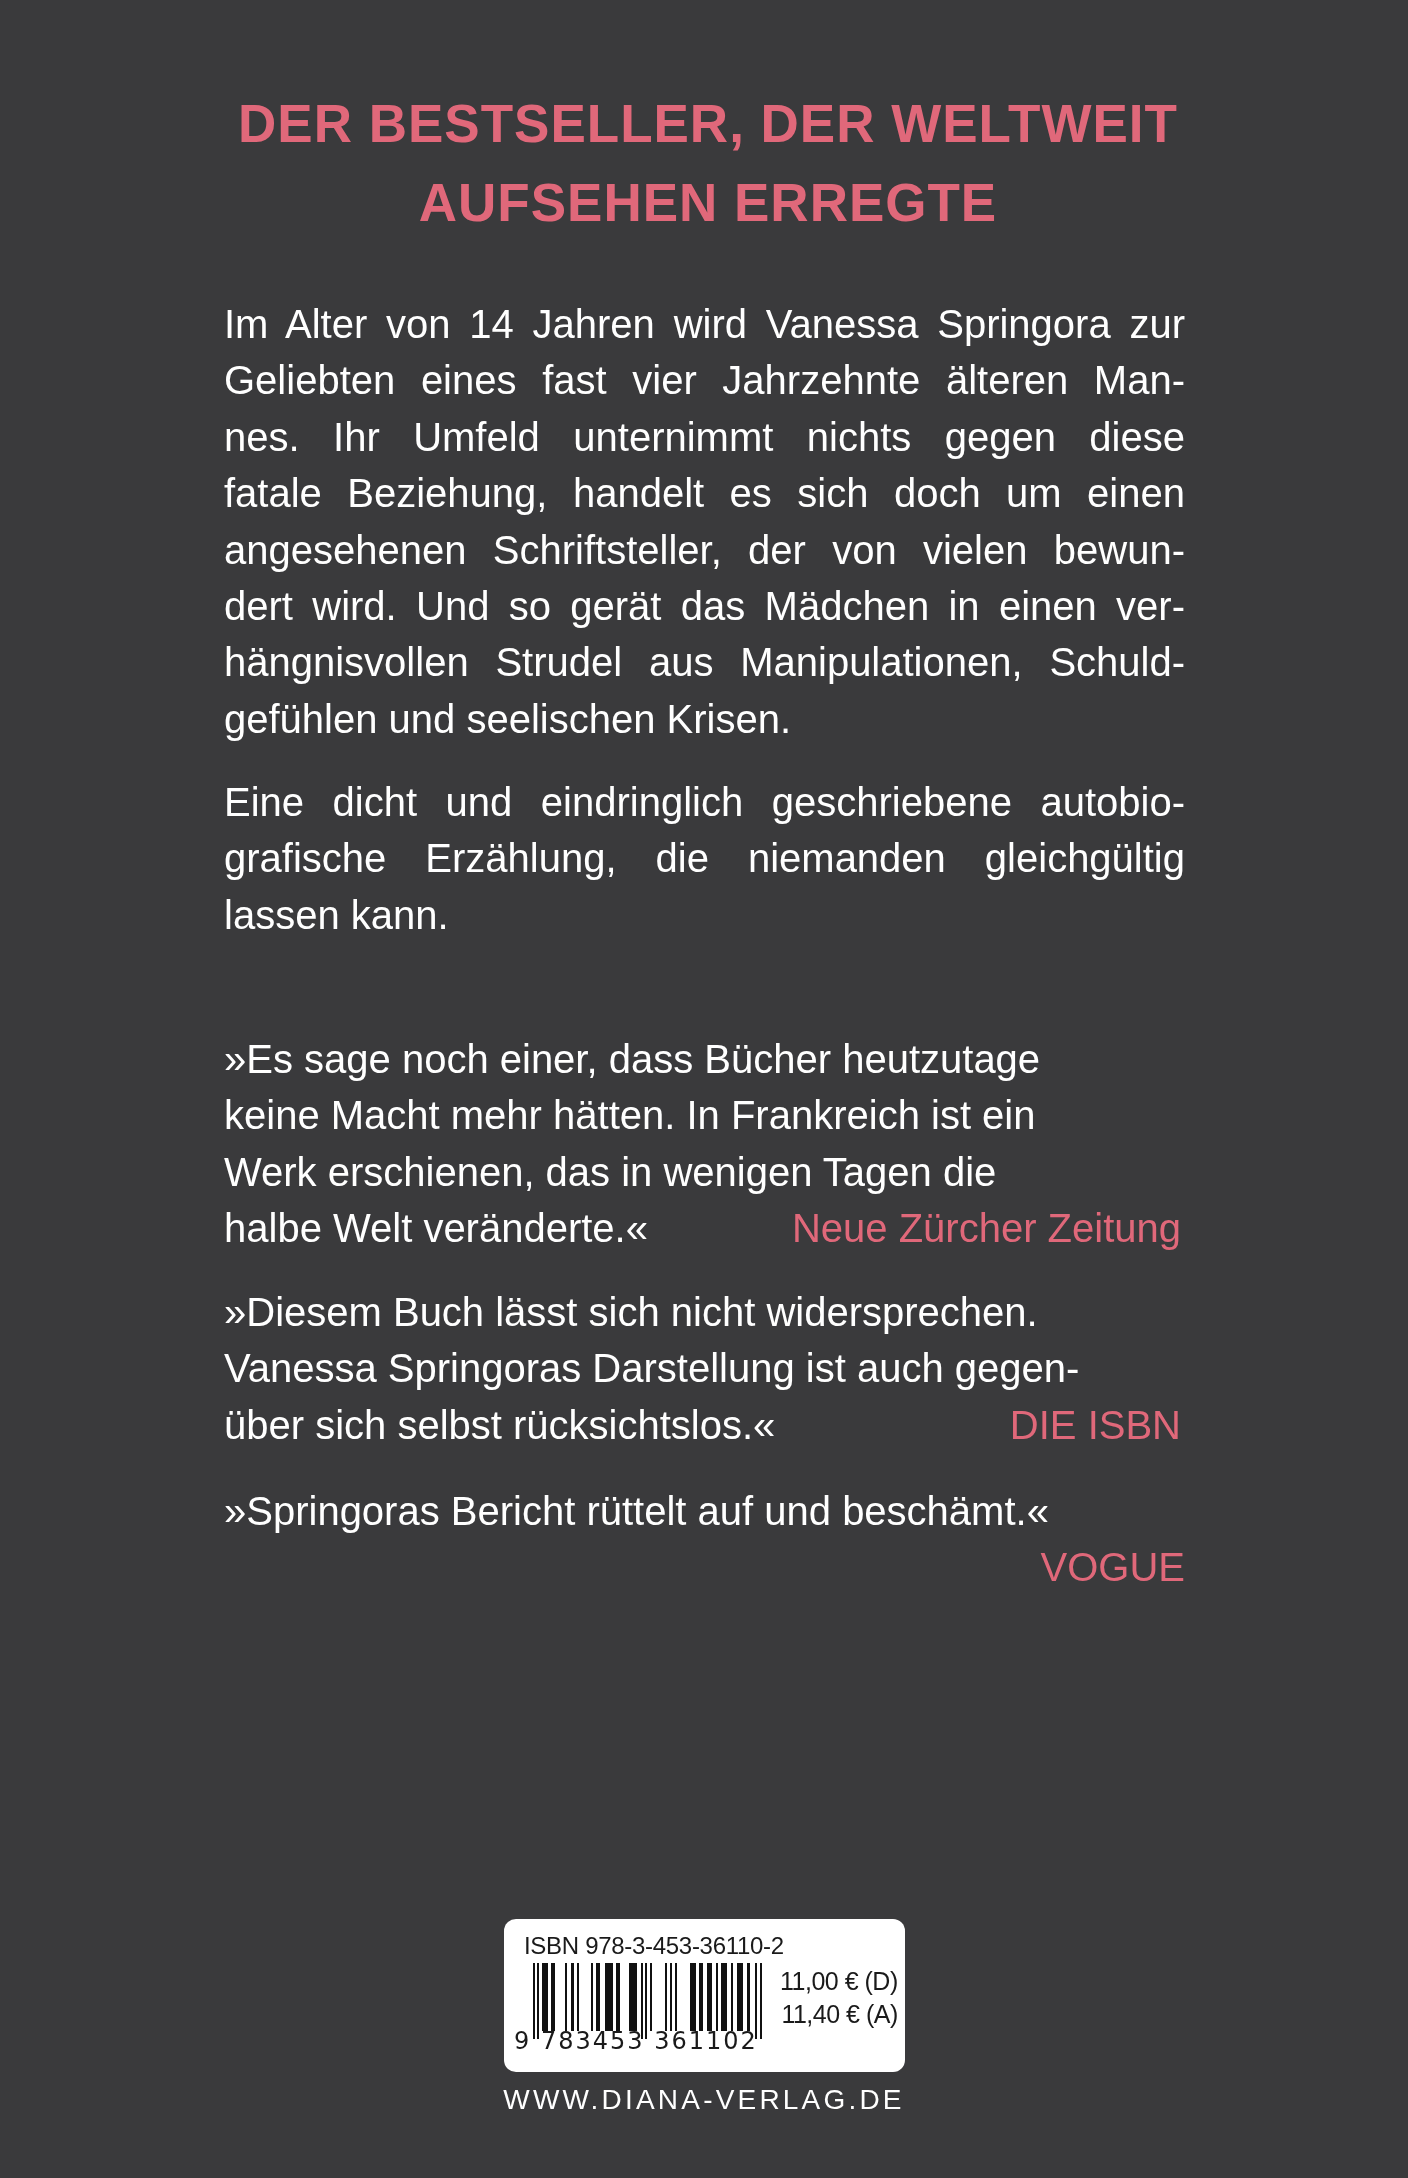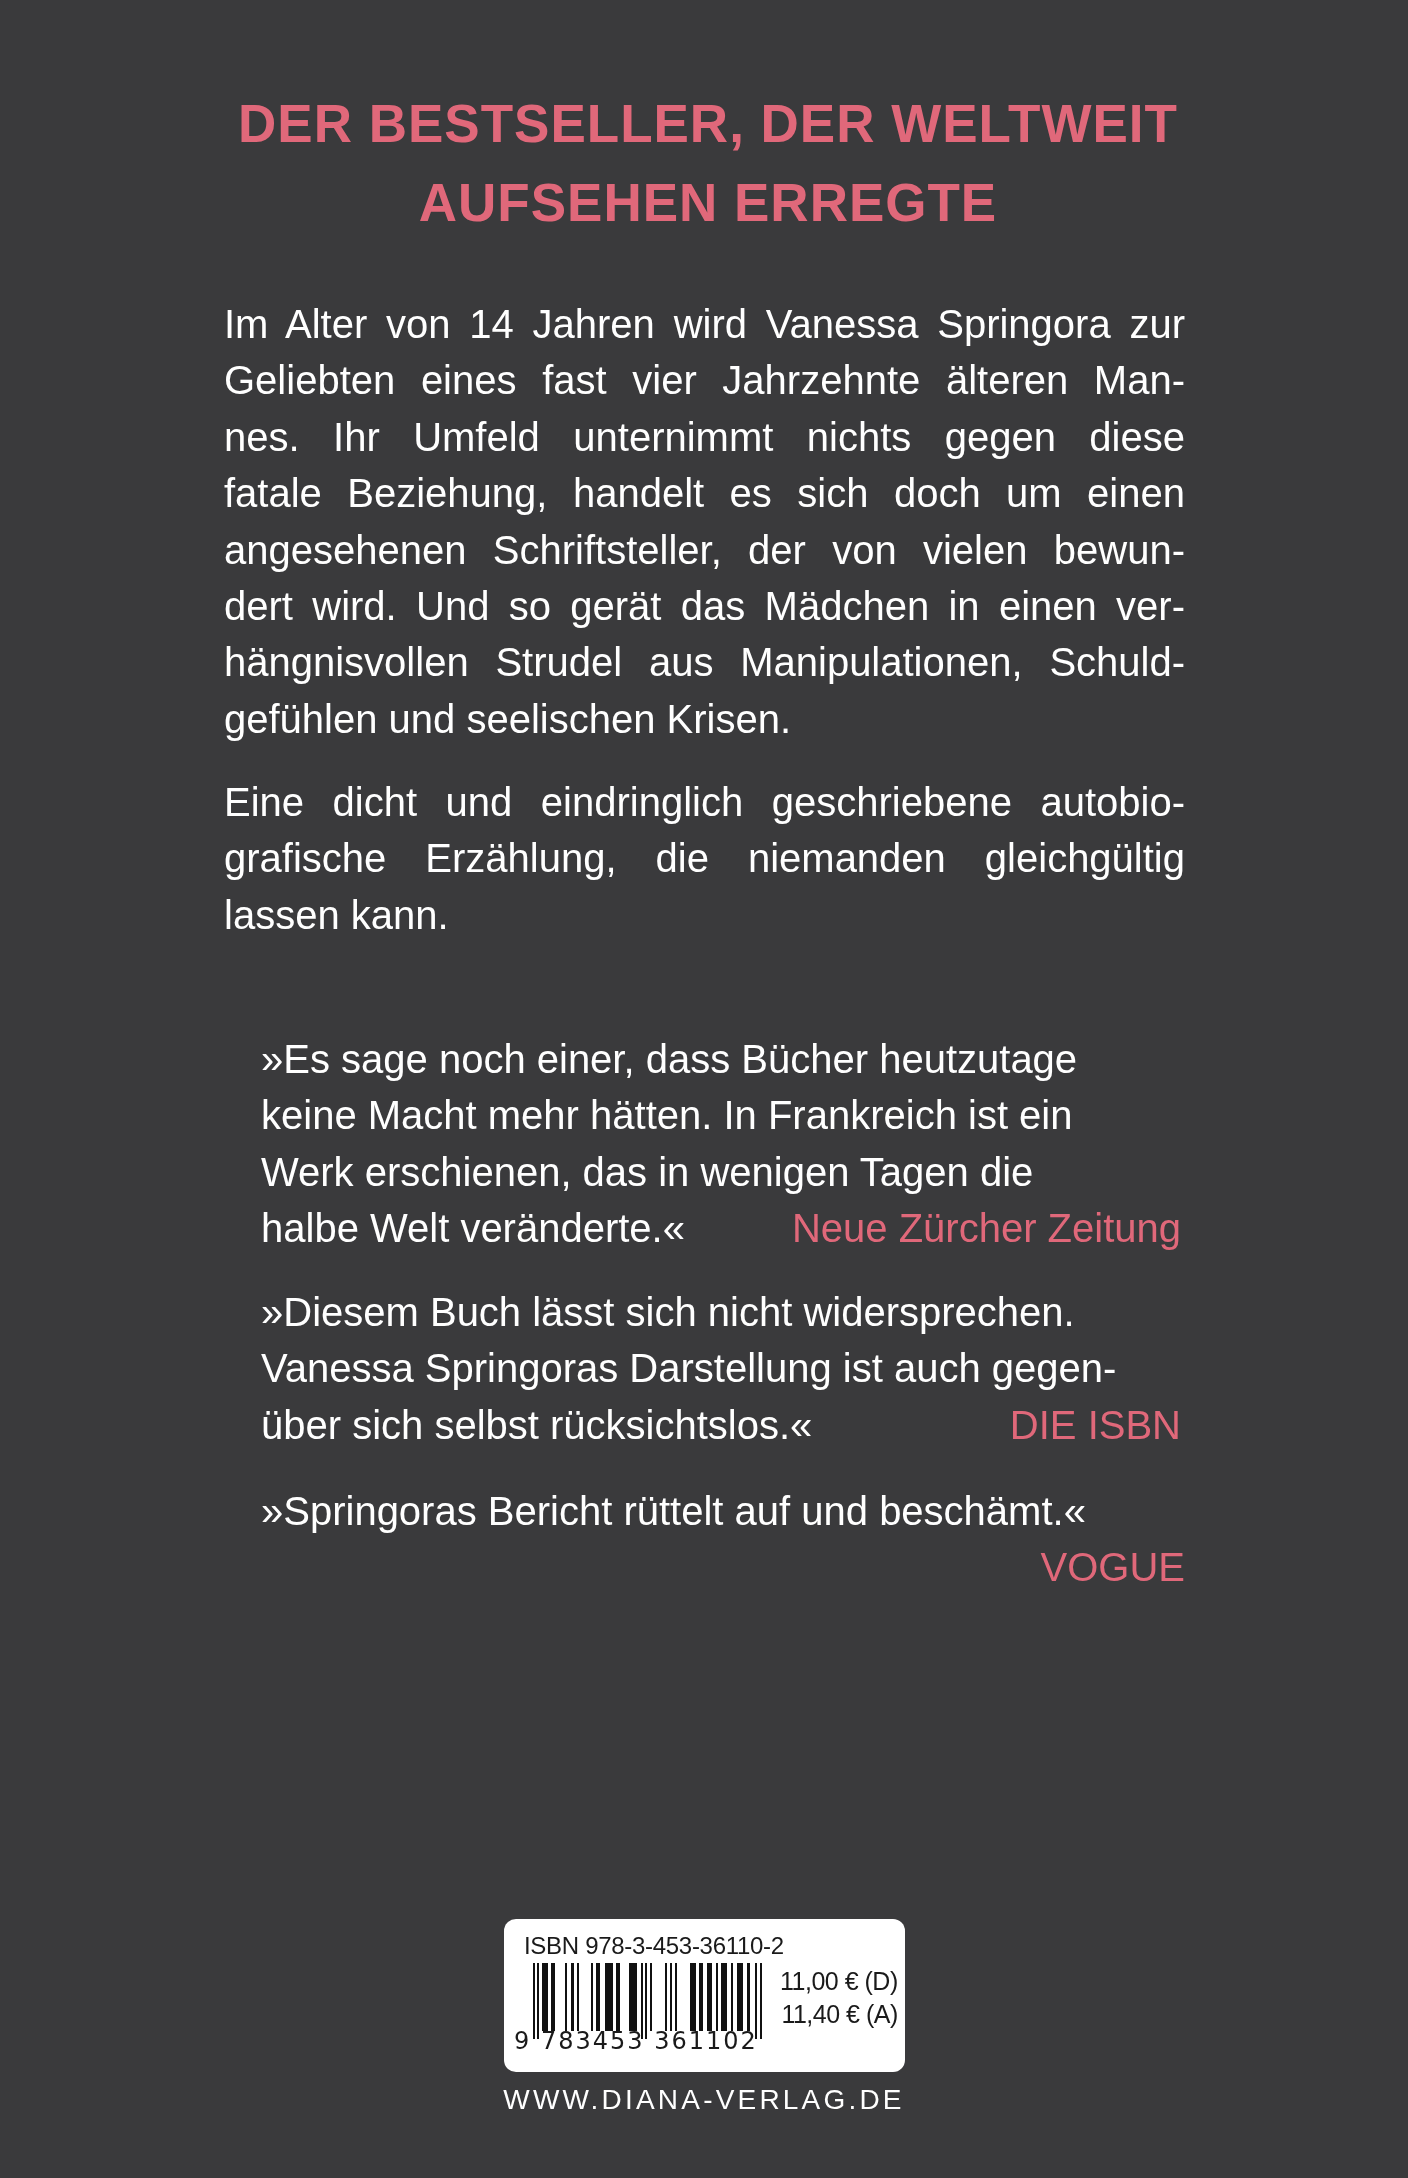--- a/index.html
+++ b/index.html
@@ -35,21 +35,20 @@
     text-align-last: justify;
     white-space: nowrap;
     overflow: visible;
   }
   .jline.last { text-align-last: left; }
   .qline {
     height: 56.4px;
     line-height: 56.4px;
     white-space: nowrap;
     position: relative;
-    margin-left: 37px;
   }
   .source {
     position: absolute;
     right: 4px;
     top: 0;
   }
   .srcline { height: 56.4px; line-height: 56.4px; text-align: right; }
   .isbn-box {
     position: absolute;
     left: 504px; top: 1919px;

